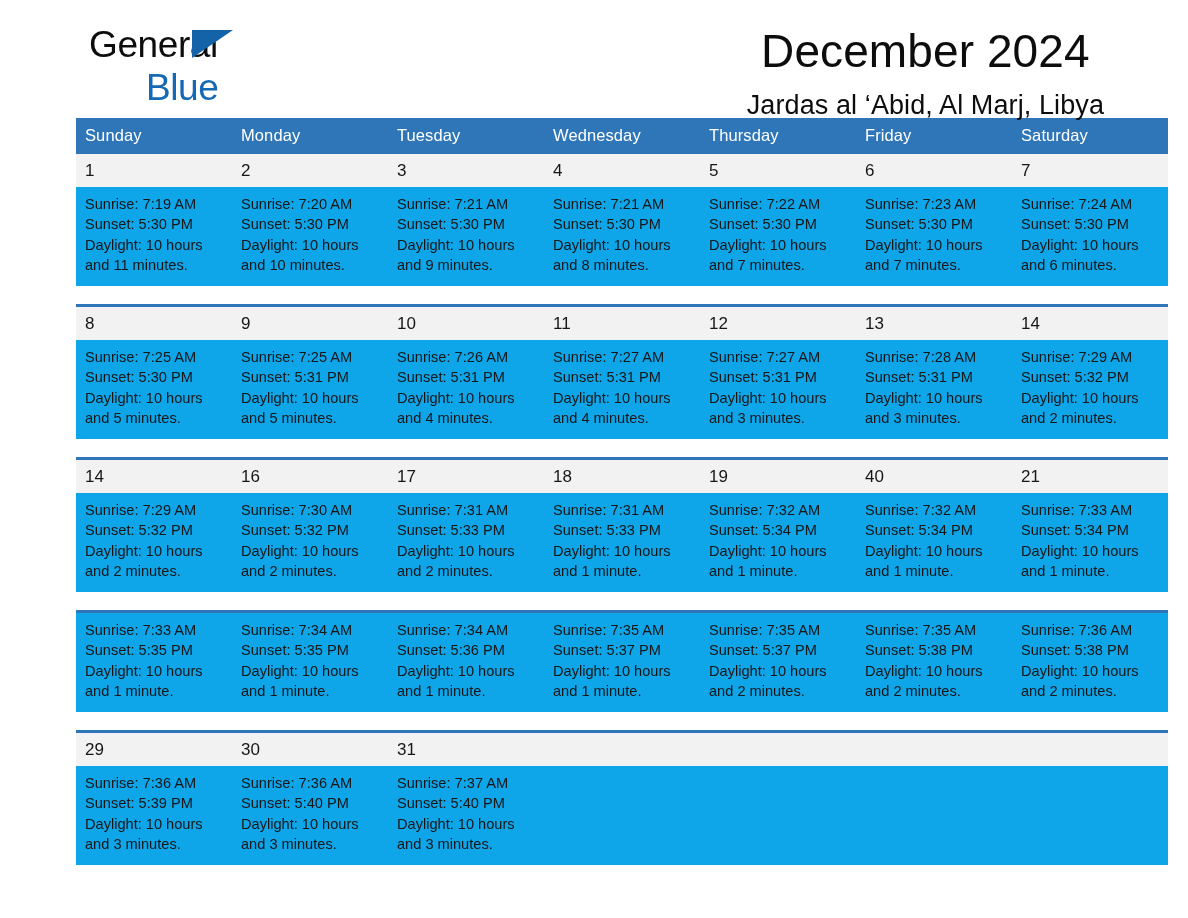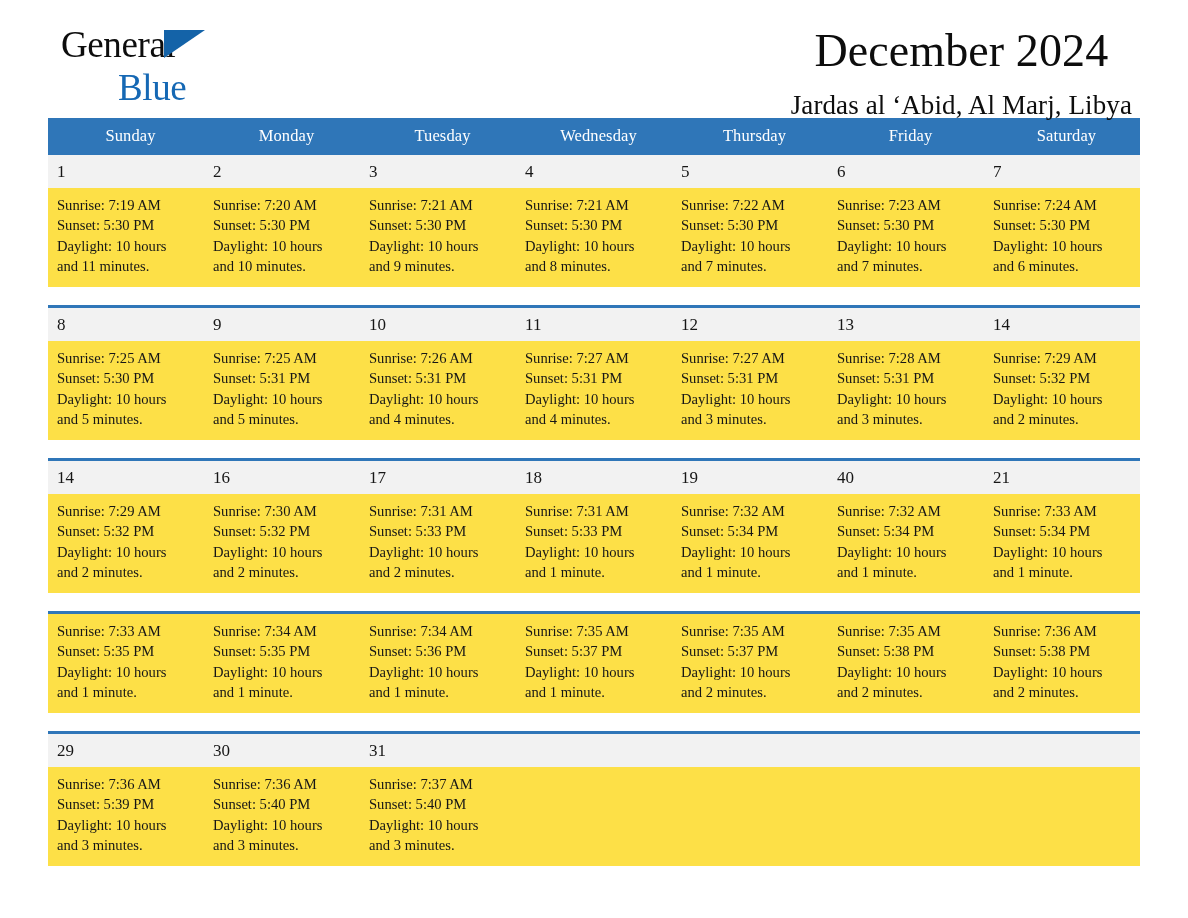--- a/index.html
+++ b/index.html
@@ -12,22 +12,21 @@
     height: 918px;
     font-family: "Liberation Sans", sans-serif;
     color: #000000;
     -webkit-font-smoothing: antialiased;
   }
   .page {
     position: relative;
     width: 1188px;
     height: 918px;
     box-sizing: border-box;
-    padding: 0 48px;
-    font-family: Liberation Serif, serif;
+    padding: 0 76px;
   }
 
   
   .masthead {
     position: relative;
     height: 118px;
   }
   .logo {
     position: absolute;
     left: 13px;
@@ -95,21 +94,21 @@
   .calendar {
     width: 1092px;
     border-collapse: collapse;
     table-layout: fixed;
   }
   .calendar th {
     background: #2f76b8;
     color: #ffffff;
     font-size: 16.5px;
     font-weight: normal;
-    text-align: center;
+    text-align: left;
     padding: 8px 0 9px 9px;
     height: 18px;
     letter-spacing: 0.1px;
   }
   .week-sep td {
     padding: 0;
     height: 3px;
     background: #2f76b8;
     border: none;
   }
@@ -122,21 +121,21 @@
   .daynum-row td {
     background: #f2f2f2;
     font-size: 17px;
     color: #161616;
     padding: 7px 0 6px 9px;
     vertical-align: top;
     height: 17px;
     letter-spacing: 0.1px;
   }
   .info-row td {
-    background: #fde047;
+    background: #0ea5e9;
     font-size: 14.6px;
     color: #161616;
     padding: 7px 6px 0 9px;
     vertical-align: top;
     line-height: 20.3px;
     height: 92px;
   }
   .info-row td div { white-space: nowrap; }
 </style>
 </head>

